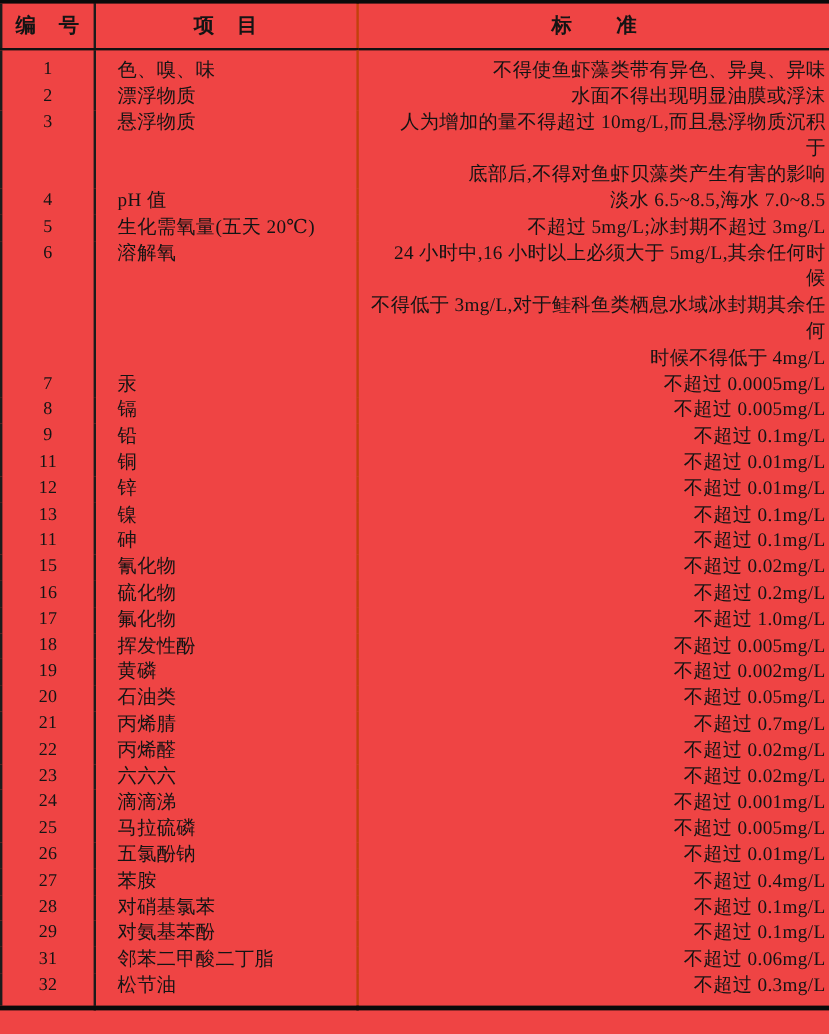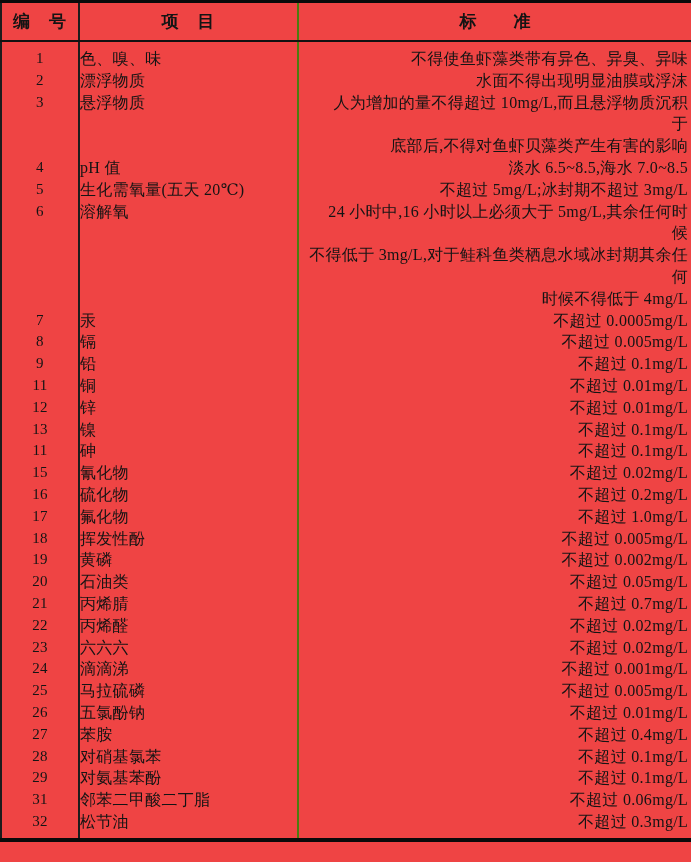--- a/index.html
+++ b/index.html
@@ -32,34 +32,35 @@
     height: 37px;
     border-bottom: 2px solid #111;
     font-size: 17px;
     font-weight: 700;
     text-align: center;
     vertical-align: middle;
     letter-spacing: 1px;
     padding: 0;
   }
   th.h-no, td.no   { border-right: 2px solid #1c1c1c; }
-  th.h-item, td.item { border-right: 2px solid #4d7c0f; }
+  th.h-item, td.item { border-right: 2px solid #c2410c; }
 
   td {
     vertical-align: top;
     font-size: 16px;
     line-height: 21.8px;
     padding: 0;
     letter-spacing: 0.3px;
   }
   td.no {
     text-align: center;
     font-size: 15px;
   }
   td.item {
+    padding-left: 18px;
   }
   td.std {
     padding-left: 7px;
     padding-right: 4px;
     white-space: pre-line;
     text-indent: 17px;
     text-align: right;
   }
   tbody tr:first-child td { padding-top: 6px; }
   tbody tr:last-child td  { padding-bottom: 5px; }

